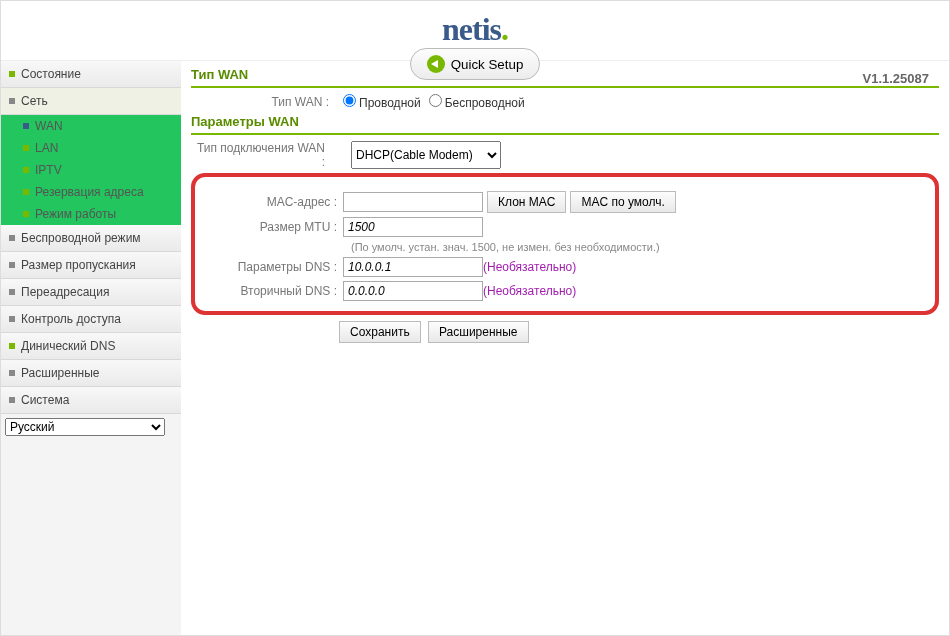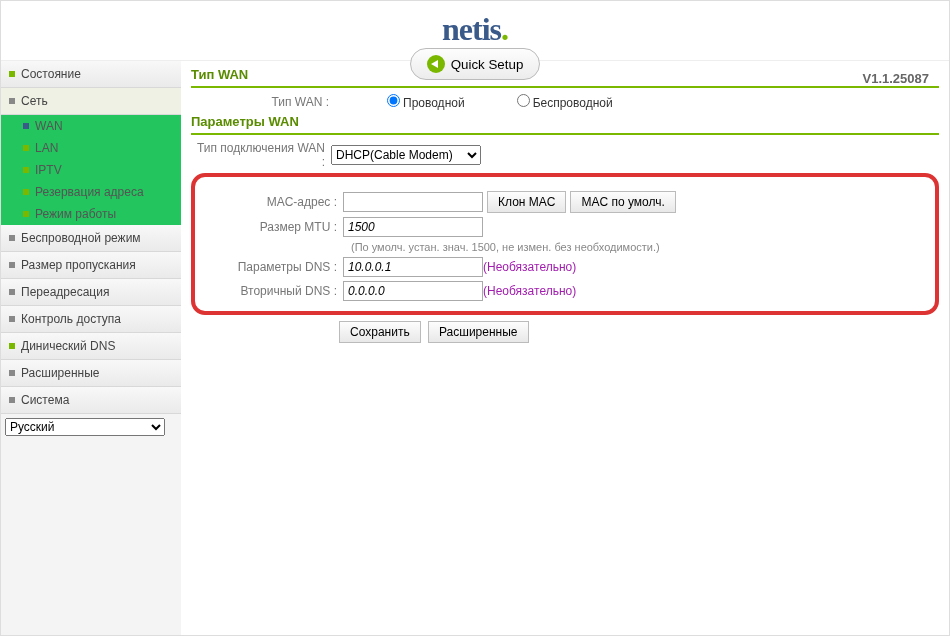--- a/index.html
+++ b/index.html
@@ -20,22 +20,22 @@
 .dg { background: #7ab800; }
 .db { background: #3a5a8a; }
 .dgr { background: #888; }
 .sub { background: #22c55e; padding-left: 22px; }
 .subi { padding: 4px 0; display: flex; align-items: center; gap: 6px; cursor: pointer; color: #555; }
 .lang { margin: 4px; width: 160px; font-size: 12px; }
 .content { flex: 1; padding: 6px 10px 10px 10px; position: relative; }
 .sec-title { color: #5a8c00; font-weight: bold; font-size: 13px; border-bottom: 2px solid #7ab800; padding-bottom: 4px; margin-bottom: 6px; }
 .row { display: flex; align-items: center; margin: 4px 0; font-size: 12px; }
 .lbl { width: 140px; text-align: right; color: #777; padding-right: 6px; }
-.sel { width: 150px; font-size: 12px; height: 20px; }
-.radio-row { margin-left: 4px; gap: 44px; }
+.sel { width: 150px; font-size: 12px; height: 28px; margin-left: 20px; }
+.radio-row { margin-left: 4px; }
 .hl-box { border: 4px solid #d33; border-radius: 14px; padding: 10px 8px 6px 8px; margin-top: 2px; }
 .txt { width: 140px; height: 20px; font-size: 12px; border: 1px solid #aaa; padding: 0 4px; font-style: italic; }
 .btn { background: linear-gradient(#fdfdfd,#e8e8e8); border: 1px solid #bbb; height: 22px; padding: 0 10px; font-size: 12px; cursor: pointer; margin-left: 4px; }
 .note { color: #888; font-size: 11px; margin-left: 148px; }
 .opt { color: #a21caf; margin-left: 0; font-size: 12px; }
 .actions { margin-left: 144px; margin-top: 6px; }
 input[type=radio] { margin-right: 3px; margin-left: 8px; }
 </style>
 </head>
 <body>

